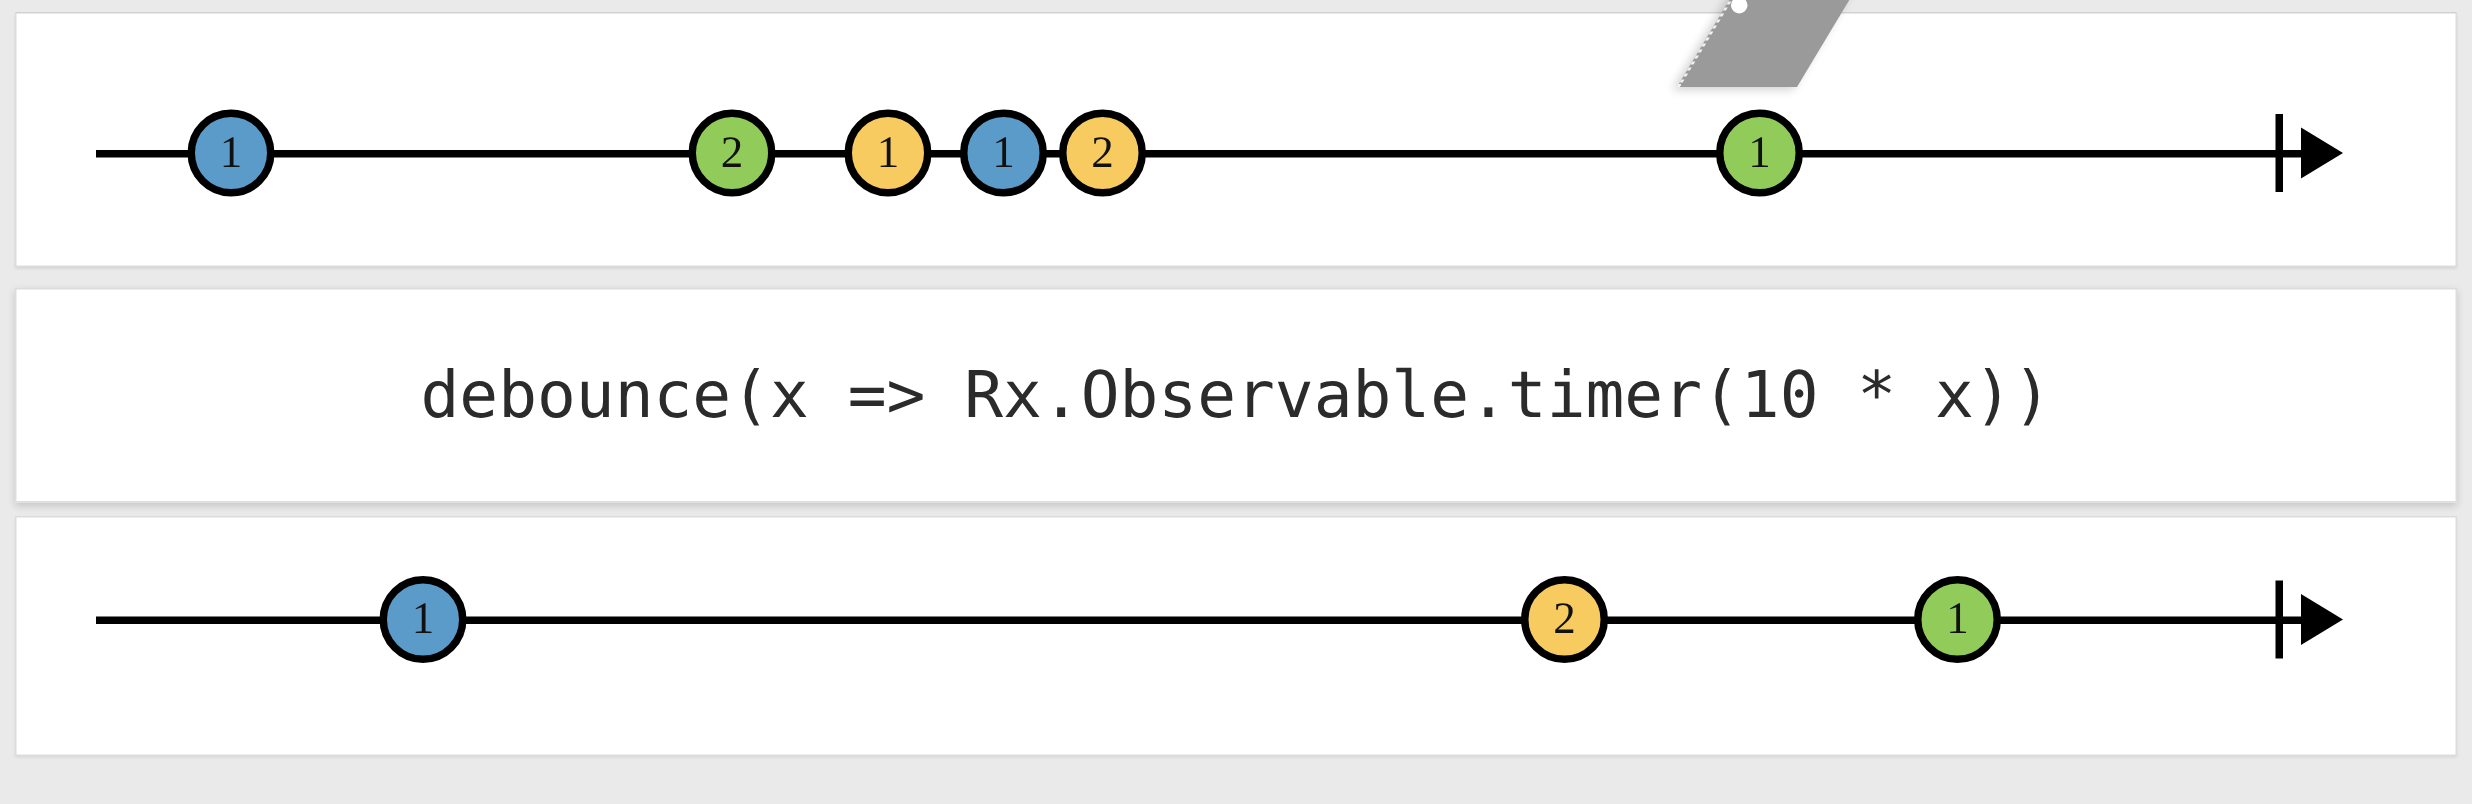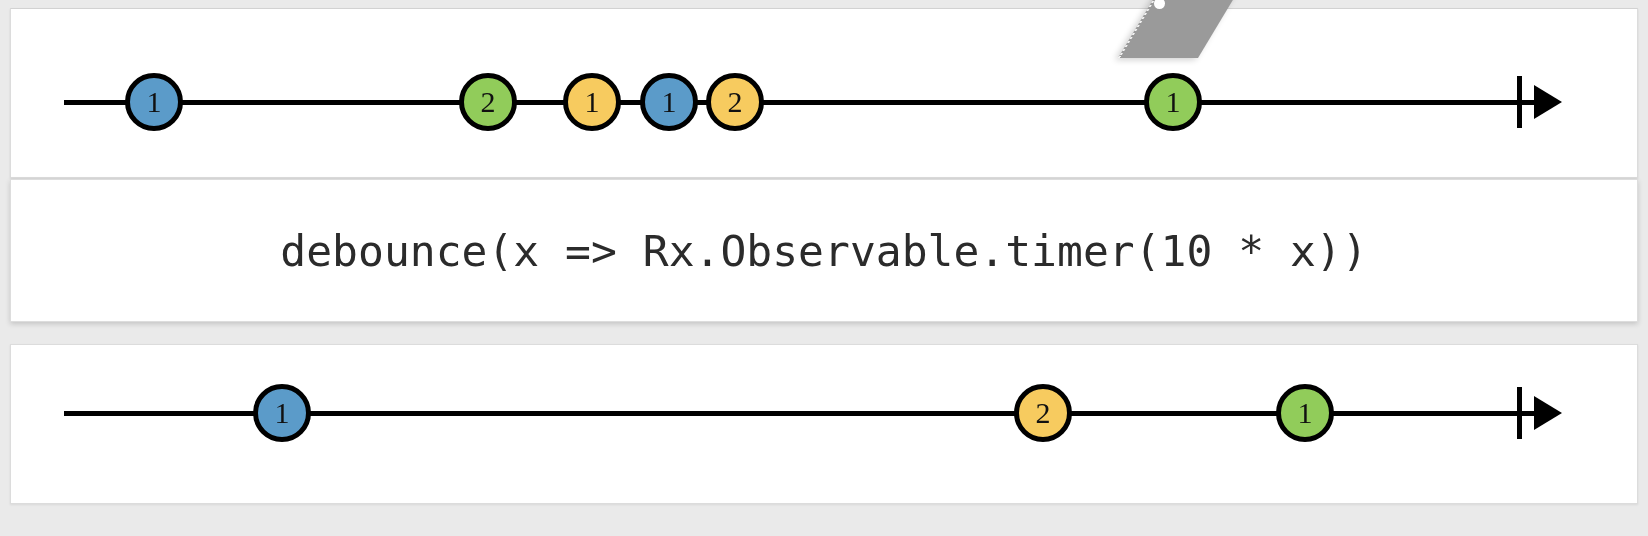--- a/index.html
+++ b/index.html
@@ -23,21 +23,21 @@
     box-sizing: border-box;
   }
   #panel-source {
     left: 10px; top: 8px;
     width: 1628px; height: 170px;
     border: 1px solid #dcdcdc;
     border-top: 1px solid #d2d2d2;
     box-shadow: 0 1px 2px rgba(0,0,0,0.10);
   }
   #panel-operator {
-    left: 10px; top: 179px;
+    left: 10px; top: 192px;
     width: 1628px; height: 143px;
     border: 1px solid #dddddd;
     box-shadow: 0 2px 5px rgba(0,0,0,0.16);
     display: flex;
     align-items: center;
   }
   #panel-output {
     left: 10px; top: 344px;
     width: 1628px; height: 160px;
     border: 1px solid #dcdcdc;

